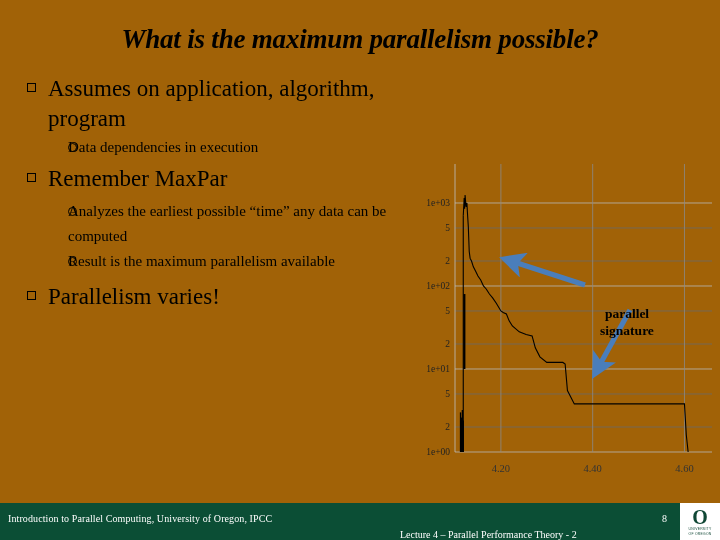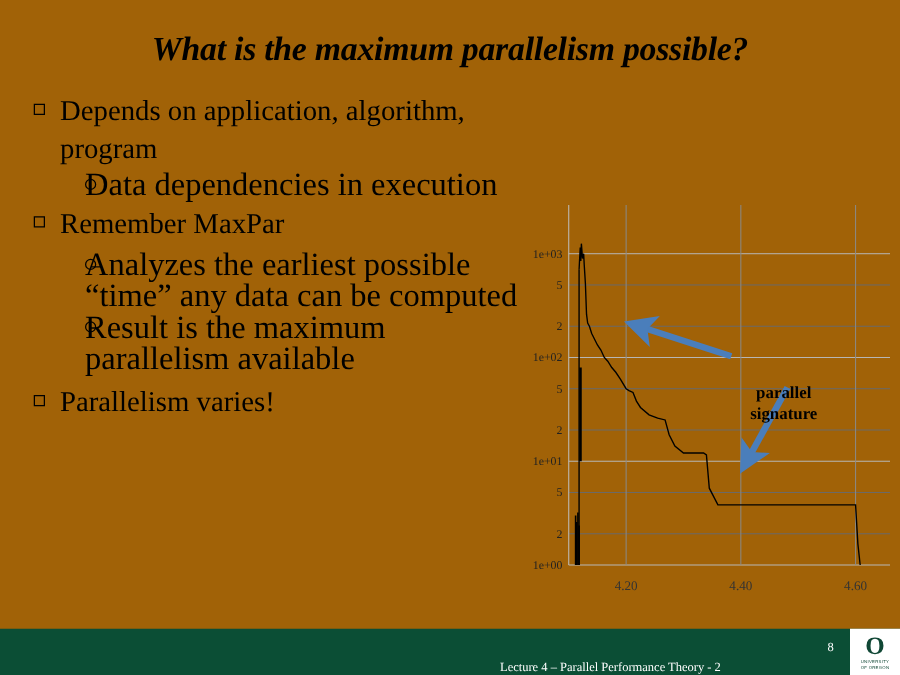--- a/index.html
+++ b/index.html
@@ -45,21 +45,21 @@
     display: block;
   }
   .lvl1 {
     padding-left: 28px;
     font-size: 23px;
     line-height: 30px;
     margin-bottom: 1px;
   }
   .lvl2 {
     padding-left: 62px;
-    font-size: 26px;
+    font-size: 15px;
     line-height: 25px;
     text-indent: -14px;
   }
   .lvl1 .mark {
     position: absolute;
     left: 7px;
     top: 9px;
     width: 9px;
     height: 9px;
     border: 1.6px solid #000;
@@ -208,21 +208,21 @@
 <body>
 
 <div id="slide">
 
   <div id="slide-title">What is the maximum parallelism possible?</div>
 
   <div id="body">
 
     <div class="bullet lvl1">
       <span class="mark"></span>
-      <span class="txt">Depends on application, algorithm, program</span>
+      <span class="txt">Assumes on application, algorithm, program</span>
     </div>
 
     <div class="bullet lvl2">
       <span class="mark"></span>
       <span class="txt">Data dependencies in execution</span>
     </div>
 
     <div class="gap-sm"></div>
 
     <div class="bullet lvl1">
@@ -309,20 +309,21 @@
     <line x1="220" y1="150" x2="188" y2="208" stroke="#4a7ebb" stroke-width="5.2" marker-end="url(#ah)"></line>
   </svg>
 
 
   <div id="ann-text">
     <div>parallel</div>
     <div>signature</div>
   </div>
 
   <div id="footer-bar"></div>
+  <div id="footer-left">Introduction to Parallel Computing, University of Oregon, IPCC</div>
   <div id="footer-center">Lecture 4 – Parallel Performance Theory - 2</div>
   <div id="footer-page">8</div>
   <div id="logo-box">
     <div id="logo-o">O</div>
     <div class="logo-sub">UNIVERSITY</div>
     <div class="logo-sub">OF OREGON</div>
   </div>
 
 </div>
 

